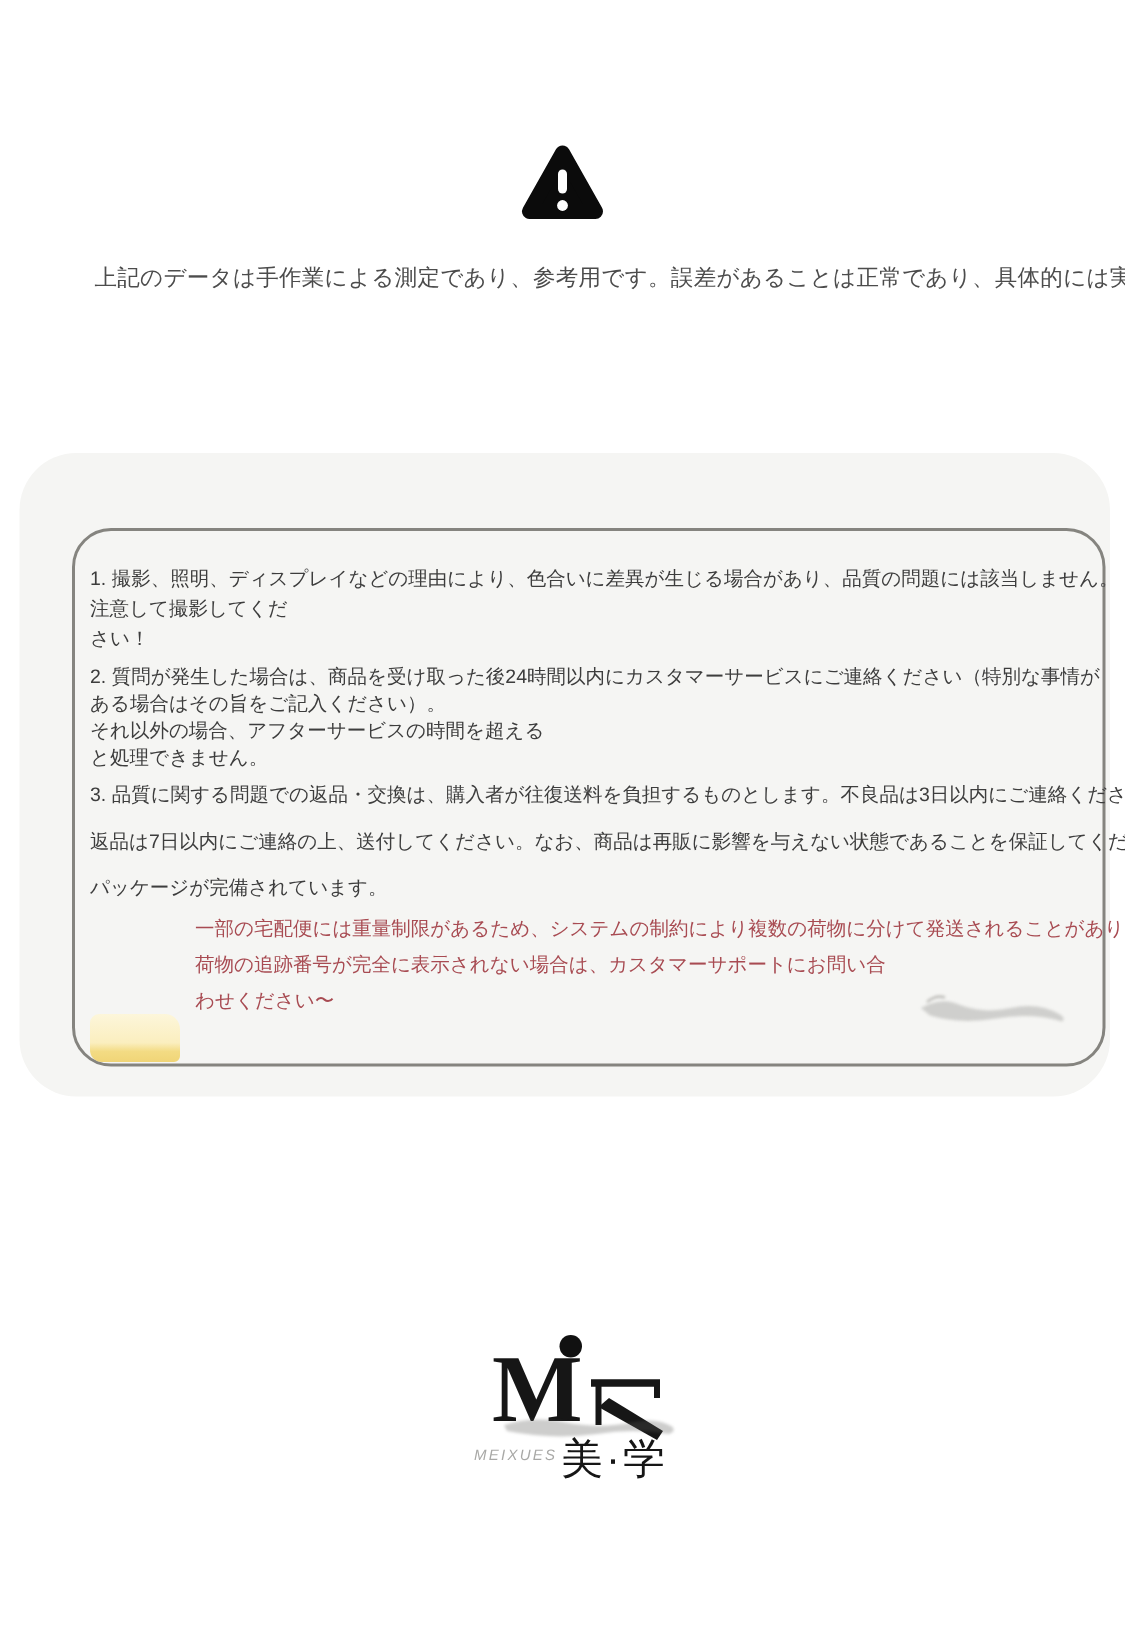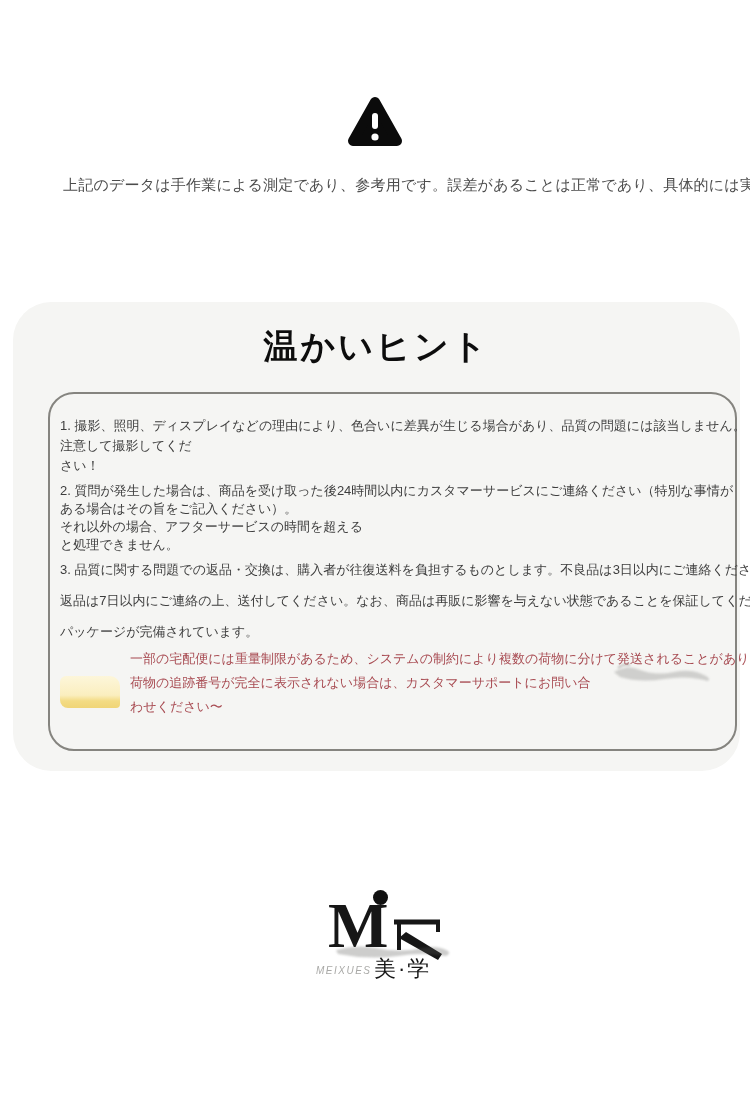--- a/index.html
+++ b/index.html
@@ -41,40 +41,39 @@
 
   
   .logo{position:absolute;left:328px;top:888px;width:130px;height:110px;}
   .logo-m{position:absolute;left:0;top:6px;font-family:"Liberation Serif","DejaVu Serif",serif;
     font-weight:700;font-size:64px;line-height:64px;color:#161616;letter-spacing:-2px;}
   .logo-dot{position:absolute;left:45px;top:2px;width:15px;height:15px;border-radius:50%;
     background:#111;}
   .logo-kt{position:absolute;left:64px;top:28px;}
   .logo-sub{position:absolute;left:-12px;top:77px;width:110px;font-size:10px;font-style:italic;
     color:#9a9a97;letter-spacing:1.5px;white-space:nowrap;filter:blur(0.4px);opacity:0.85;}
-  .logo-name{position:absolute;left:46px;top:66px;font-size:22px;color:#161616;
+  .logo-name{position:absolute;left:46px;top:66px;font-size:28px;color:#161616;
     letter-spacing:2px;white-space:nowrap;font-family:"Liberation Sans","DejaVu Sans",sans-serif;}
 </style>
 </head>
 <body>
 
 <div class="page">
 
   <div class="warn">
     <svg width="58" height="60" viewBox="0 0 58 60">
       <path d="M29 9 L7 48 L51 48 Z" fill="#0b0b0b" stroke="#0b0b0b" stroke-width="10" stroke-linejoin="round"></path>
       <rect x="26" y="20" width="6" height="16" rx="3" fill="#ffffff"></rect>
       <circle cx="29" cy="44" r="3.6" fill="#ffffff"></circle>
     </svg>
   </div>
 
   <div class="disclaimer">上記のデータは手作業による測定であり、参考用です。誤差があることは正常であり、具体的には実際のものを基準としてください</div>
 
   <div class="card">
-    <h1 class="card-title">温かいヒント</h1>
 
     <div class="inner-box">
       <p class="note note-1">1. 撮影、照明、ディスプレイなどの理由により、色合いに差異が生じる場合があり、品質の問題には該当しません。
 注意して撮影してくだ
 さい！</p>
       <p class="note note-2">2. 質問が発生した場合は、商品を受け取った後24時間以内にカスタマーサービスにご連絡ください（特別な事情が
 ある場合はその旨をご記入ください）。
 それ以外の場合、アフターサービスの時間を超える
 と処理できません。</p>
       <p class="note note-3">3. 品質に関する問題での返品・交換は、購入者が往復送料を負担するものとします。不良品は3日以内にご連絡ください。

